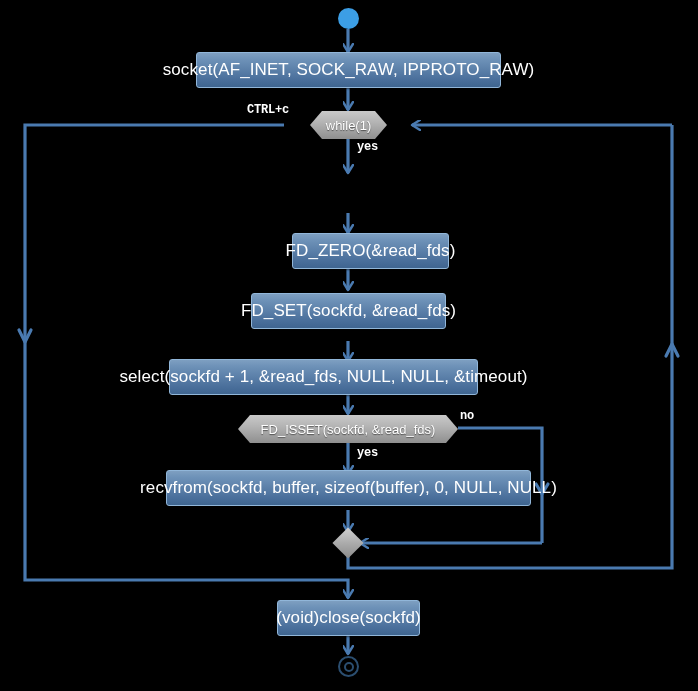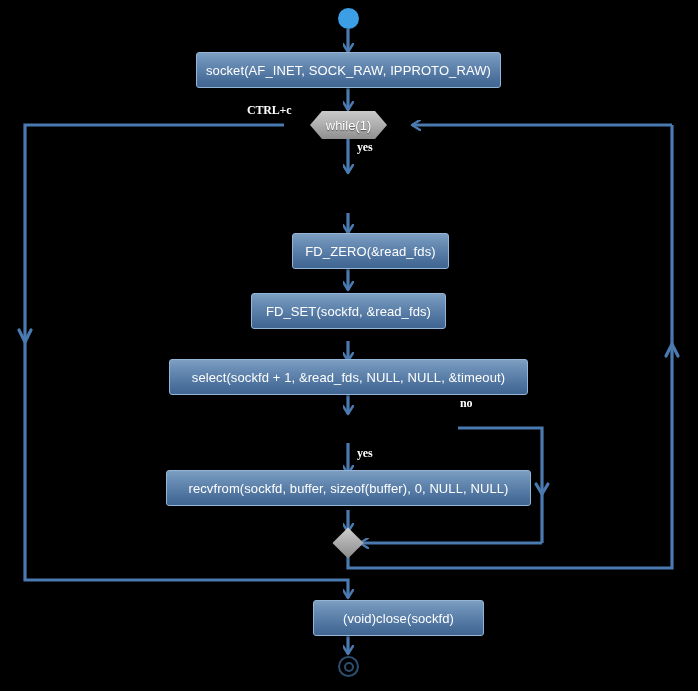--- a/index.html
+++ b/index.html
@@ -31,41 +31,41 @@
     color: #ffffff;
     white-space: nowrap;
     z-index: 3;
   }
   
   .act {
     border-radius: 3px;
     border: 1px solid #91b6d9;
     background: linear-gradient(to bottom, #7e9fc1 0%, #6e92b8 18%, #4a6f9b 78%, #3f6590 100%);
     box-shadow: 0 1px 2px rgba(0,0,0,0.55);
-    font-size: 13px;
+    font-size: 17px;
     letter-spacing: 0.1px;
     padding: 0 13px;
     height: 36px;
   }
   
   .cond {
     height: 28px;
     background: linear-gradient(to bottom, #c9c9c9 0%, #b4b4b4 40%, #8f8f8f 100%);
     clip-path: polygon(12px 0, calc(100% - 12px) 0, 100% 50%, calc(100% - 12px) 100%, 12px 100%, 0 50%);
     font-size: 13px;
     color: #ffffff;
     padding: 0 16px;
     text-shadow: 0 1px 1px rgba(0,0,0,0.5);
   }
   .edge-label {
     position: absolute;
     color: #ffffff;
     font-size: 12px;
     font-weight: bold;
-    font-family: Liberation Serif, serif;
+    font-family: Liberation Mono, monospace;
     letter-spacing: -0.2px;
     z-index: 4;
     white-space: nowrap;
   }
   .start-dot {
     position: absolute;
     width: 21px;
     height: 21px;
     border-radius: 50%;
     background: #3c9ee5;
@@ -167,38 +167,41 @@
 
 
   <div class="node act" style="left:270px; top:233px; width:157px;margin-left:22px;">
     <span>FD_ZERO(&amp;read_fds)</span>
   </div>
 
   <div class="node act" style="left:251px; top:293px; width:195px;">
     <span>FD_SET(sockfd, &amp;read_fds)</span>
   </div>
 
-  <div class="node act" style="left:169px; top:359px; width:359px;">
+  <div class="node act" style="left:169px; top:359px; width:309px;">
     <span>select(sockfd + 1, &amp;read_fds, NULL, NULL, &amp;timeout)</span>
   </div>
 
+  <div class="node cond" style="left:238px; top:415px; width:220px;">
+    <span>FD_ISSET(sockfd, &amp;read_fds)</span>
+  </div>
 
   <div class="node act" style="left:166px; top:470px; width:365px;">
     <span>recvfrom(sockfd, buffer, sizeof(buffer), 0, NULL, NULL)</span>
   </div>
 
   <div class="merge-diamond" style="left:337px; top:532px;"></div>
 
-  <div class="node act" style="left:277px; top:600px; width:171px;margin-left:36px;">
+  <div class="node act" style="left:277px; top:600px; width:143px;">
     <span>(void)close(sockfd)</span>
   </div>
 
   <div class="end-ring" style="left:338px; top:656px;"></div>
 
   <div class="edge-label" style="left:247px; top:103px;">CTRL+c</div>
 
   <div class="edge-label" style="left:357px; top:140px;">yes</div>
 
   <div class="edge-label" style="left:357px; top:446px;">yes</div>
 
-  <div class="edge-label" style="left:460px; top:396px;">no</div>
+  <div class="edge-label" style="left:460px; top:409px;">no</div>
 
 </div>
 
 </body></html>

